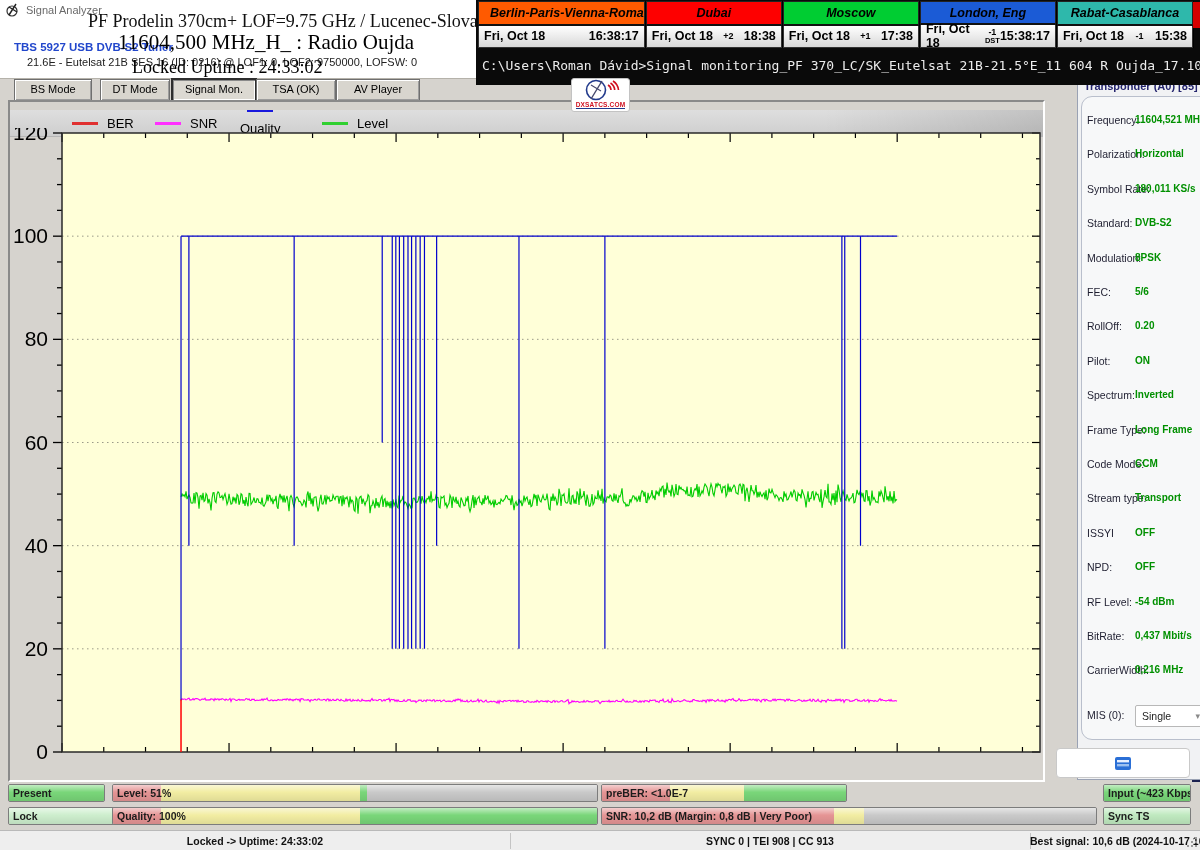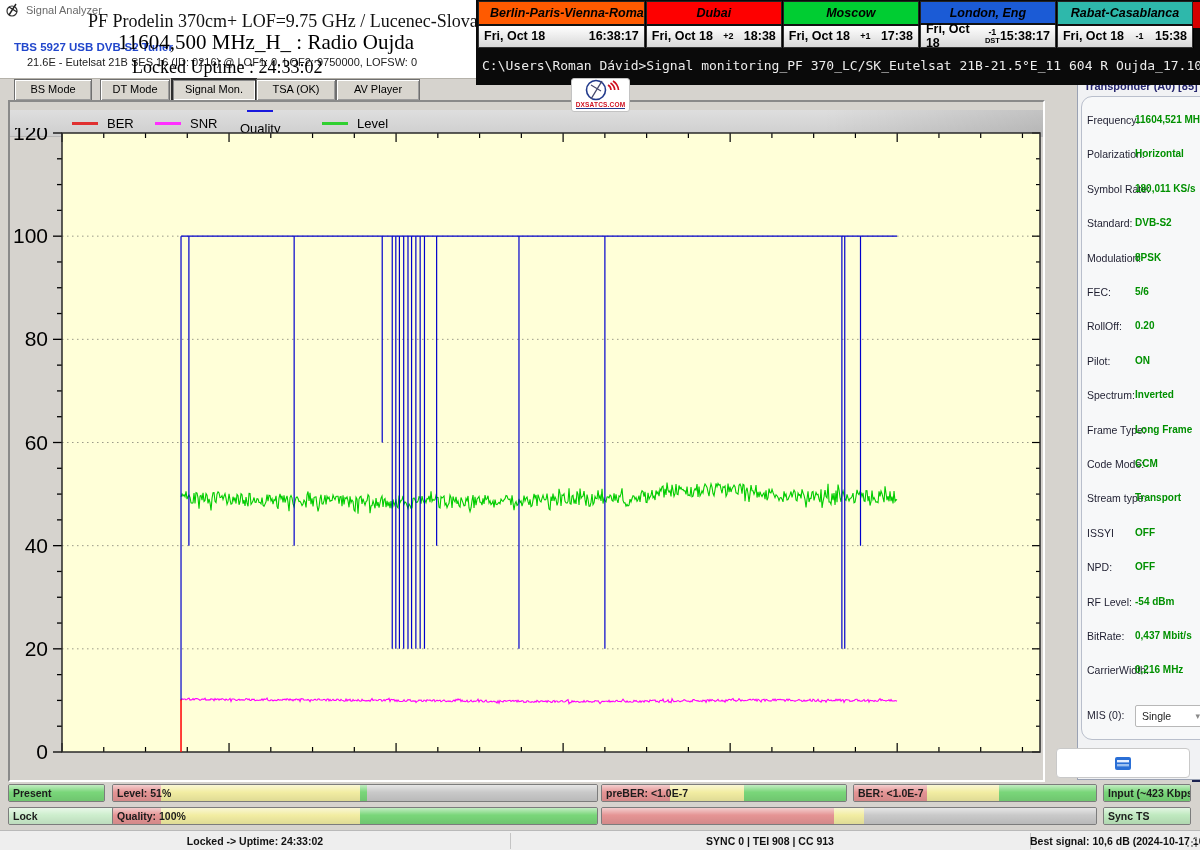--- a/index.html
+++ b/index.html
@@ -463,45 +463,40 @@
       <div class="zone" style="left: 10%; width: 41%; background: rgb(242, 237, 162);"></div>
       <div class="zone" style="left: 0%; width: 10%; background: rgb(229, 148, 148);"></div>
       <div class="bar-label">Level: 51%</div>
     </div>
   <div class="bar" style="left:601px;top:784px;width:246px;">
       <div class="zone" style="left: 58%; width: 42%; background: rgb(121, 214, 121);"></div>
       <div class="zone" style="left: 28%; width: 30%; background: rgb(242, 237, 162);"></div>
       <div class="zone" style="left: 0%; width: 28%; background: rgb(229, 148, 148);"></div>
       <div class="bar-label">preBER: &lt;1.0E-7</div>
     </div>
-  <div class="bar" style="left:853px;top:784px;width:244px;">
-      <div class="zone" style="left: 60%; width: 40%; background: rgb(121, 214, 121);"></div>
-      <div class="zone" style="left: 30%; width: 30%; background: rgb(242, 237, 162);"></div>
-      <div class="zone" style="left: 0%; width: 30%; background: rgb(229, 148, 148);"></div>
-      <div class="bar-label">BER: &lt;1.0E-7</div>
-    </div>
   <div class="bar" style="left:1103px;top:784px;width:88px;">
       <div class="zone" style="left: 0%; width: 100%; background: rgb(121, 214, 121);"></div>
       <div class="bar-label">Input (~423 Kbps)</div>
     </div>
 
   <div class="bar" style="left:8px;top:807px;width:112px;">
       <div class="zone" style="left: 0%; width: 100%; background: rgb(205, 238, 205);"></div>
       <div class="bar-label">Lock</div>
     </div>
   <div class="bar" style="left:112px;top:807px;width:486px;">
       <div class="zone" style="left: 51%; width: 49%; background: rgb(121, 214, 121);"></div>
       <div class="zone" style="left: 10%; width: 41%; background: rgb(242, 237, 162);"></div>
       <div class="zone" style="left: 0%; width: 10%; background: rgb(229, 148, 148);"></div>
       <div class="bar-label">Quality: 100%</div>
     </div>
   <div class="bar" style="left:601px;top:807px;width:496px;">
       <div class="zone" style="left: 53%; width: 47%; background: rgb(201, 201, 201);"></div>
       <div class="zone" style="left: 47%; width: 6%; background: rgb(242, 237, 162);"></div>
       <div class="zone" style="left: 0%; width: 47%; background: rgb(229, 148, 148);"></div>
+      <div class="bar-label">SNR: 10,2 dB (Margin: 0,8 dB | Very Poor)</div>
     </div>
   <div class="bar" style="left:1103px;top:807px;width:88px;">
       <div class="zone" style="left: 0%; width: 100%; background: rgb(191, 233, 191);"></div>
       <div class="bar-label">Sync TS</div>
     </div>
 
   <div class="statusbar">
     <div class="sb-seg" style="left:0;width:510px;">Locked -&gt; Uptime: 24:33:02</div>
     <div class="sb-sep" style="left:510px;"></div>
     <div class="sb-seg" style="left:510px;width:520px;">SYNC 0 | TEI 908 | CC 913</div>

